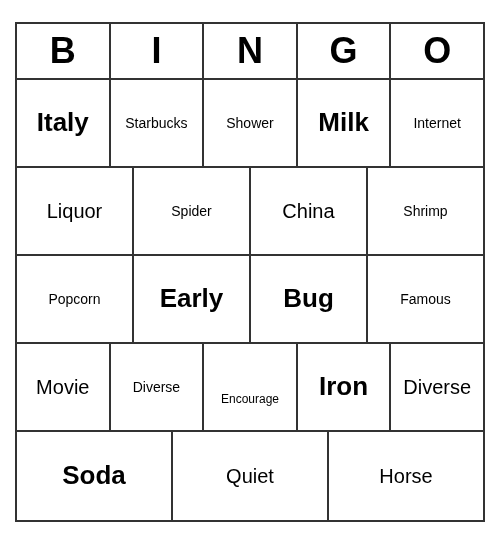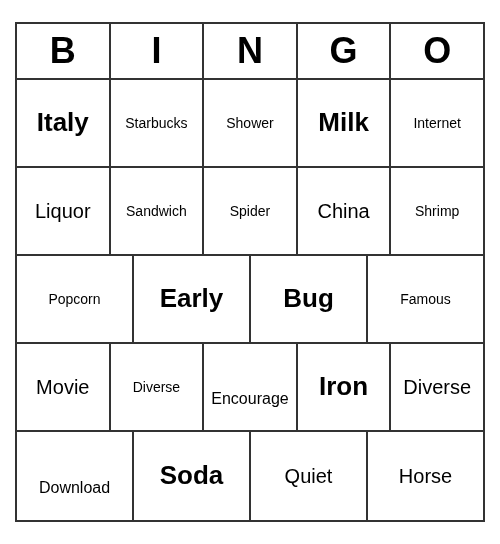--- a/index.html
+++ b/index.html
@@ -80,21 +80,21 @@
 
     .size-medium {
       font-size: 20px;
     }
 
     .size-small {
       font-size: 14px;
     }
 
     .size-xsmall {
-      font-size: 16px;
+      font-size: 12px;
       margin-top: 24px;
     }
   </style>
 </head>
 <body>
 
 <div class="bingo-card">
   <div class="bingo-header">
   <div class="header-cell">B</div>
       <div class="header-cell">I</div>
@@ -116,23 +116,20 @@
         <div class="bingo-cell">
           <span class="cell-text size-large">Milk</span>
         </div>
         <div class="bingo-cell">
           <span class="cell-text size-small">Internet</span>
         </div>
       </div>
       <div class="bingo-row">
         <div class="bingo-cell">
           <span class="cell-text size-medium">Liquor</span>
-        </div>
-        <div class="bingo-cell">
-          <span class="cell-text size-small">Sandwich</span>
         </div>
         <div class="bingo-cell">
           <span class="cell-text size-small">Spider</span>
         </div>
         <div class="bingo-cell">
           <span class="cell-text size-medium">China</span>
         </div>
         <div class="bingo-cell">
           <span class="cell-text size-small">Shrimp</span>
         </div>
@@ -163,23 +160,20 @@
         </div>
         <div class="bingo-cell">
           <span class="cell-text size-large">Iron</span>
         </div>
         <div class="bingo-cell">
           <span class="cell-text size-medium">Diverse</span>
         </div>
       </div>
       <div class="bingo-row">
         <div class="bingo-cell">
-          <span class="cell-text size-xsmall">Download</span>
-        </div>
-        <div class="bingo-cell">
           <span class="cell-text size-large">Soda</span>
         </div>
         <div class="bingo-cell">
           <span class="cell-text size-medium">Quiet</span>
         </div>
         <div class="bingo-cell">
           <span class="cell-text size-medium">Horse</span>
         </div>
       </div>
     </div>

